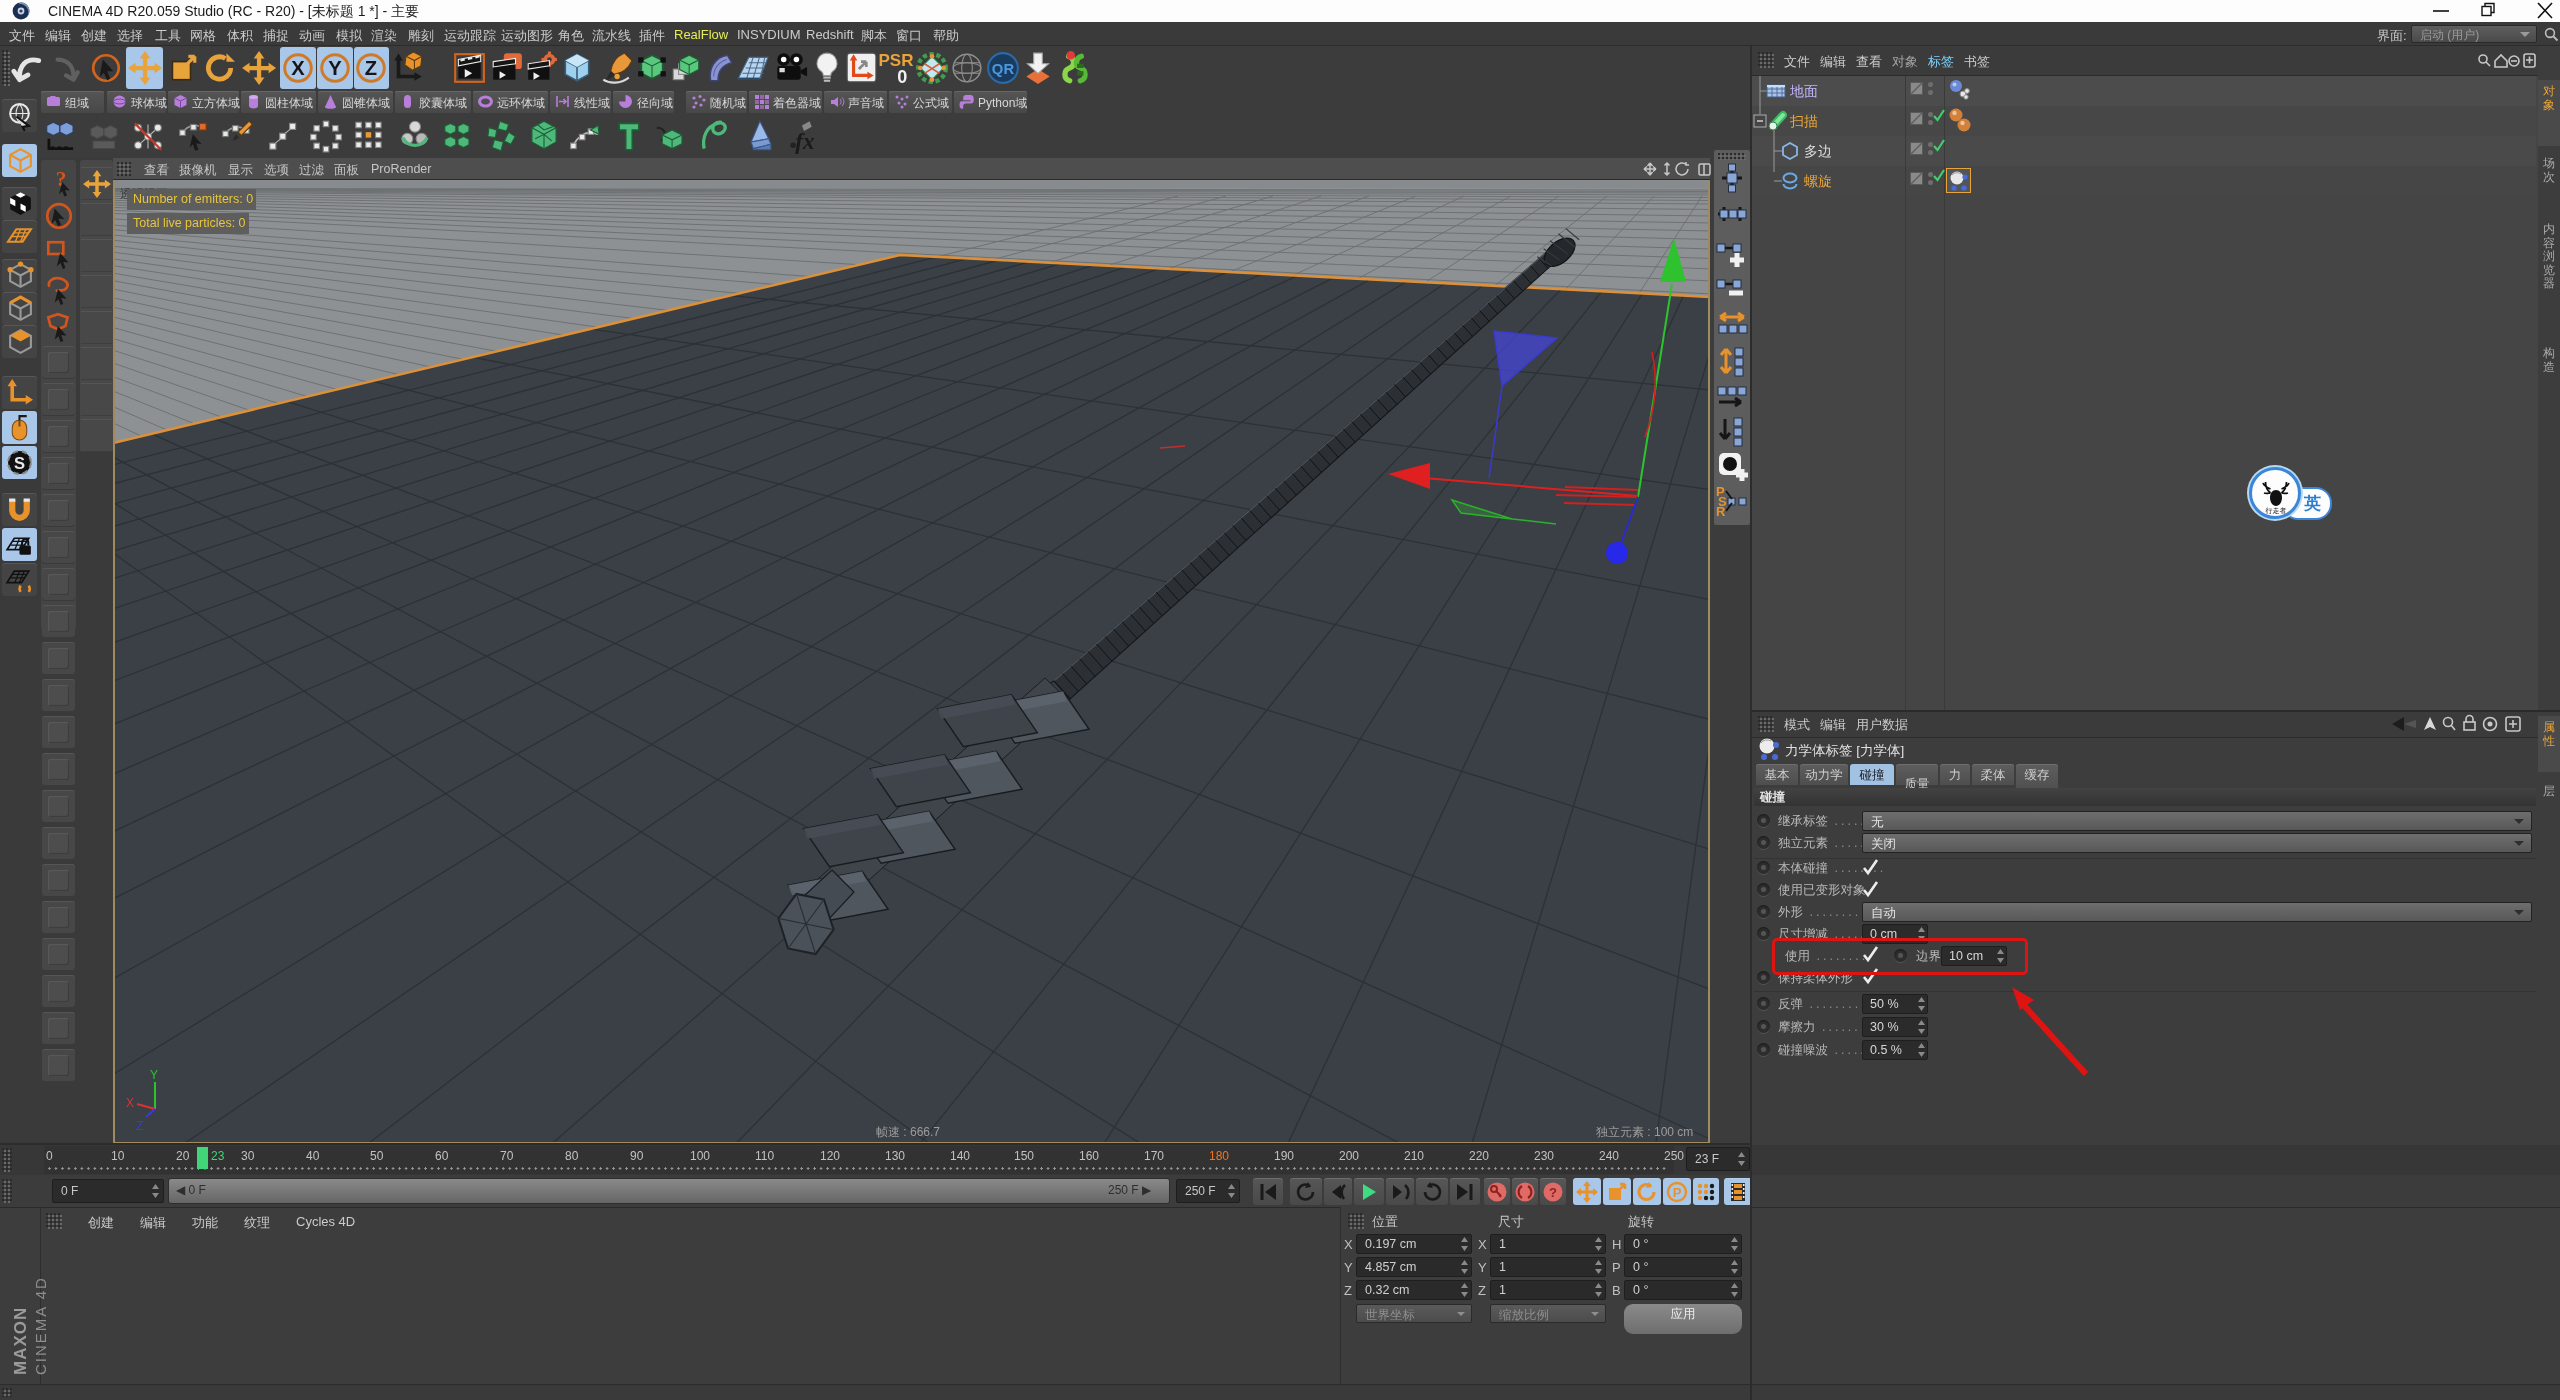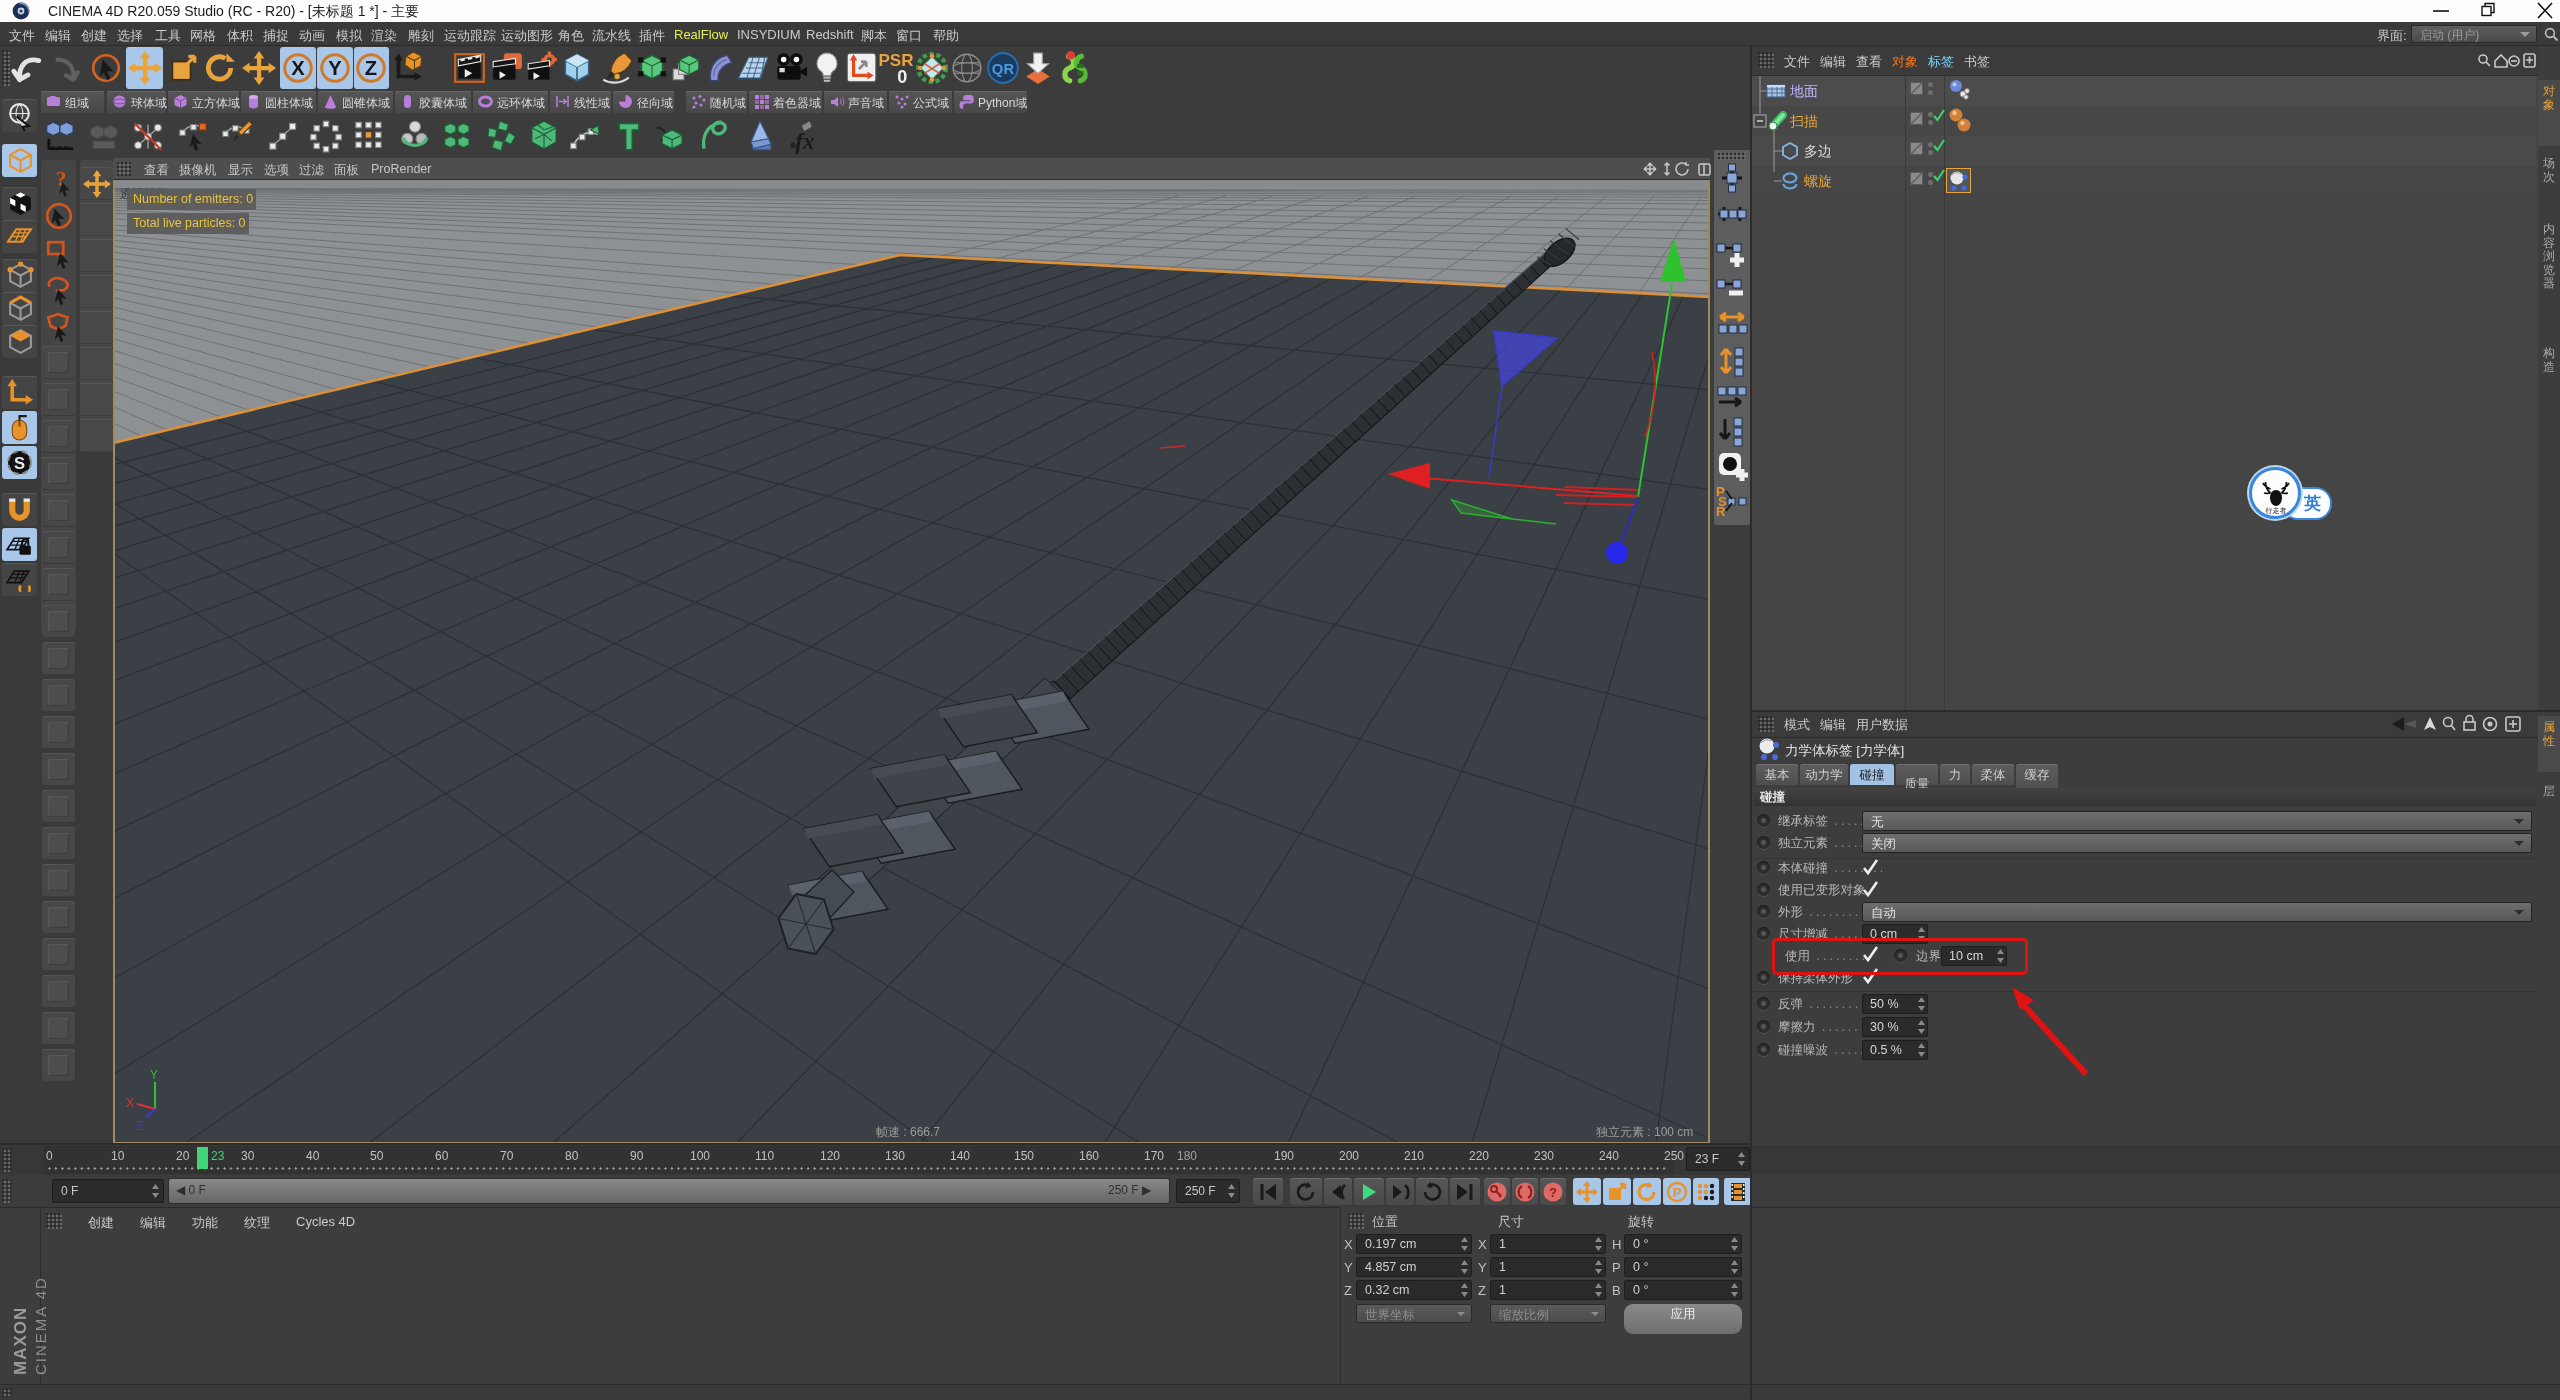--- a/index.html
+++ b/index.html
@@ -976,21 +976,21 @@
       <rect x="12" y="13" width="7" height="7" fill="#8aa6d6" stroke="#222e42" stroke-width="1"></rect>
       <rect x="23" y="13" width="7" height="7" fill="#8aa6d6" stroke="#222e42" stroke-width="1"></rect>
       <path d="M10 6l6 8m-6 12l6-8" stroke="#161616" stroke-width="2" fill="none"></path>
     </svg>
 <div class="a" style="left:1752px;top:46px;width:808px;height:664px;background:#454545;"></div>
 <div class="a" style="left:1752px;top:46px;width:808px;height:30px;background:#3b3b3b;border-bottom:1px solid #2c2c2c;"></div>
 <div class="a dots" style="left:1758px;top:52px;width:16px;height:16px;"></div>
 <div class="a" style="left:1784px;top:53px;font-size:13px;color:#cbcbcb;">文件</div>
 <div class="a" style="left:1820px;top:53px;font-size:13px;color:#cbcbcb;">编辑</div>
 <div class="a" style="left:1856px;top:53px;font-size:13px;color:#cbcbcb;">查看</div>
-<div class="a" style="left:1892px;top:53px;font-size:13px;color:#f97316;">对象</div>
+<div class="a" style="left:1892px;top:53px;font-size:13px;color:#a3a3a3;">对象</div>
 <div class="a" style="left:1928px;top:53px;font-size:13px;color:#7dd3fc;">标签</div>
 <div class="a" style="left:1964px;top:53px;font-size:13px;color:#cbcbcb;">书签</div>
 <svg class="a" style="left:2478px;top:51px" width="58" height="20" viewBox="0 0 58 20">
 <g stroke="#c8c8c8" stroke-width="1.6" fill="none">
         <circle cx="5" cy="8" r="4"></circle>
         <path d="M8 11l4 4"></path>
         <path d="M17 10l6-6 6 6v6h-12z"></path>
         <circle cx="36" cy="10" r="5"></circle>
         <path d="M33 10h6"></path>
         <rect x="46" y="3" width="11" height="13" rx="2"></rect>
@@ -1238,21 +1238,21 @@
 <div class="a" style="left:565px;top:1149px;font-size:12px;color:#c2c2c2;">80</div>
 <div class="a" style="left:630px;top:1149px;font-size:12px;color:#c2c2c2;">90</div>
 <div class="a" style="left:690px;top:1149px;font-size:12px;color:#c2c2c2;">100</div>
 <div class="a" style="left:755px;top:1149px;font-size:12px;color:#c2c2c2;">110</div>
 <div class="a" style="left:820px;top:1149px;font-size:12px;color:#c2c2c2;">120</div>
 <div class="a" style="left:885px;top:1149px;font-size:12px;color:#c2c2c2;">130</div>
 <div class="a" style="left:950px;top:1149px;font-size:12px;color:#c2c2c2;">140</div>
 <div class="a" style="left:1014px;top:1149px;font-size:12px;color:#c2c2c2;">150</div>
 <div class="a" style="left:1079px;top:1149px;font-size:12px;color:#c2c2c2;">160</div>
 <div class="a" style="left:1144px;top:1149px;font-size:12px;color:#c2c2c2;">170</div>
-<div class="a" style="left:1177px;top:1149px;font-size:12px;color:#a3a3a3;">180</div>
+<div class="a" style="left:1209px;top:1149px;font-size:12px;color:#f97316;">180</div>
 <div class="a" style="left:1274px;top:1149px;font-size:12px;color:#c2c2c2;">190</div>
 <div class="a" style="left:1339px;top:1149px;font-size:12px;color:#c2c2c2;">200</div>
 <div class="a" style="left:1404px;top:1149px;font-size:12px;color:#c2c2c2;">210</div>
 <div class="a" style="left:1469px;top:1149px;font-size:12px;color:#c2c2c2;">220</div>
 <div class="a" style="left:1534px;top:1149px;font-size:12px;color:#c2c2c2;">230</div>
 <div class="a" style="left:1599px;top:1149px;font-size:12px;color:#c2c2c2;">240</div>
 <div class="a" style="left:1664px;top:1149px;font-size:12px;color:#c2c2c2;">250</div>
 <div class="a" style="left:48px;top:1167px;width:1620px;height:3px;background-image:radial-gradient(circle at 1.5px 1.5px,#9a9a9a 1px,transparent 1.2px);background-size:6.49px 3px;"></div>
 <div class="a" style="left:197px;top:1147px;width:11px;height:22px;background:#42d478;"></div>
 <div class="a" style="left:211px;top:1149px;font-size:12px;color:#42d478;">23</div>

